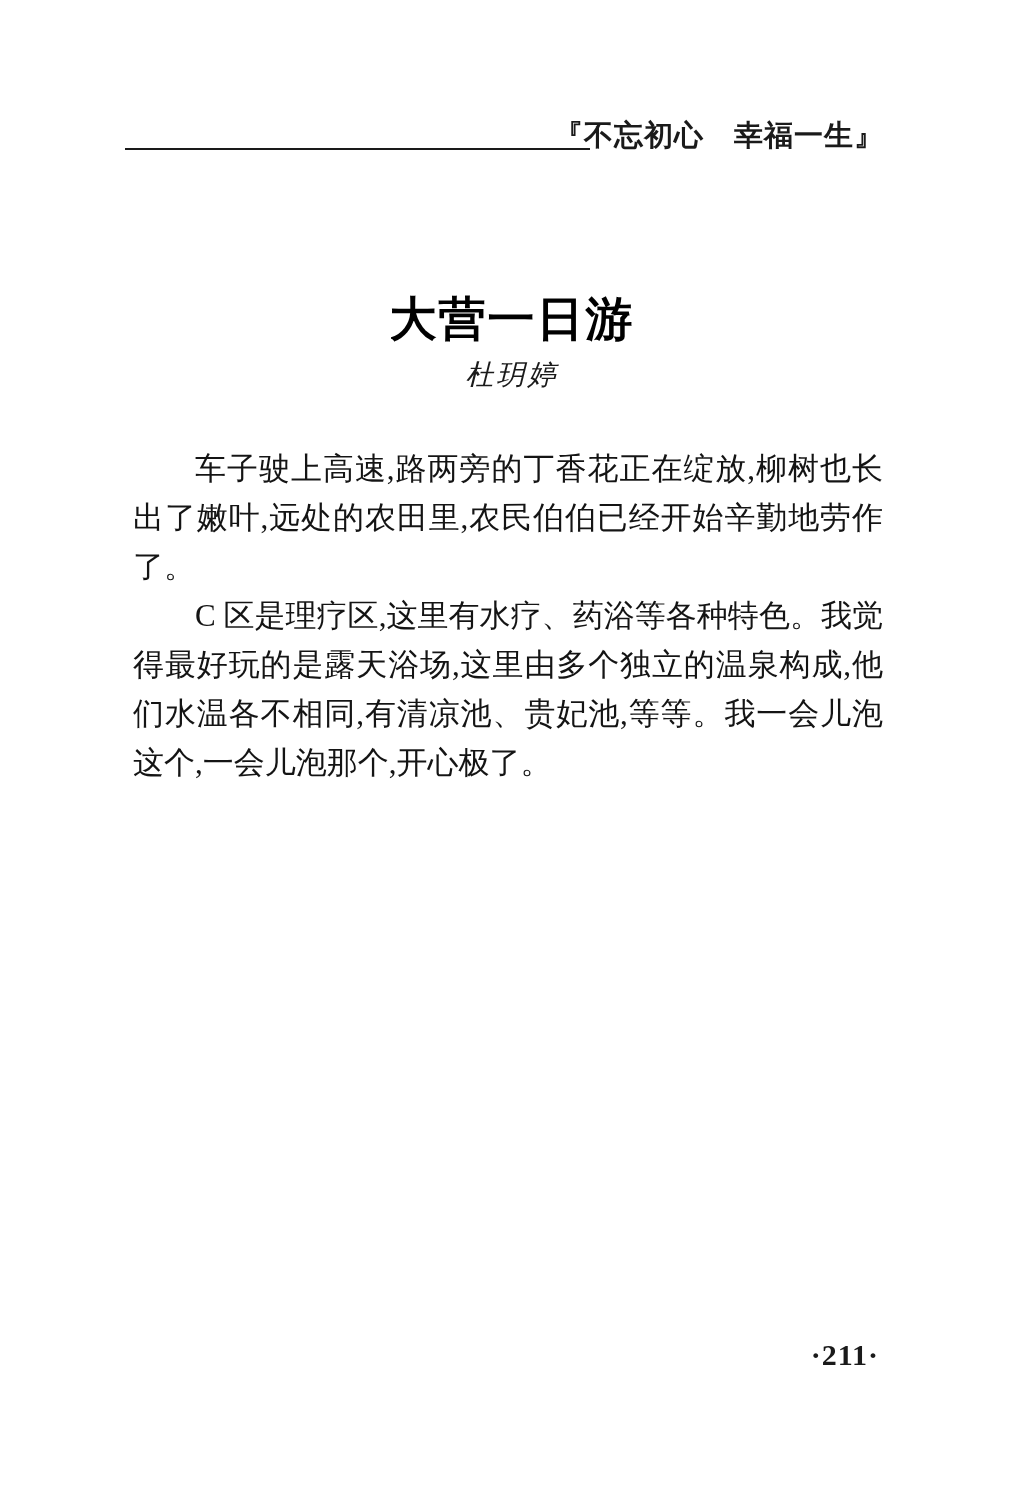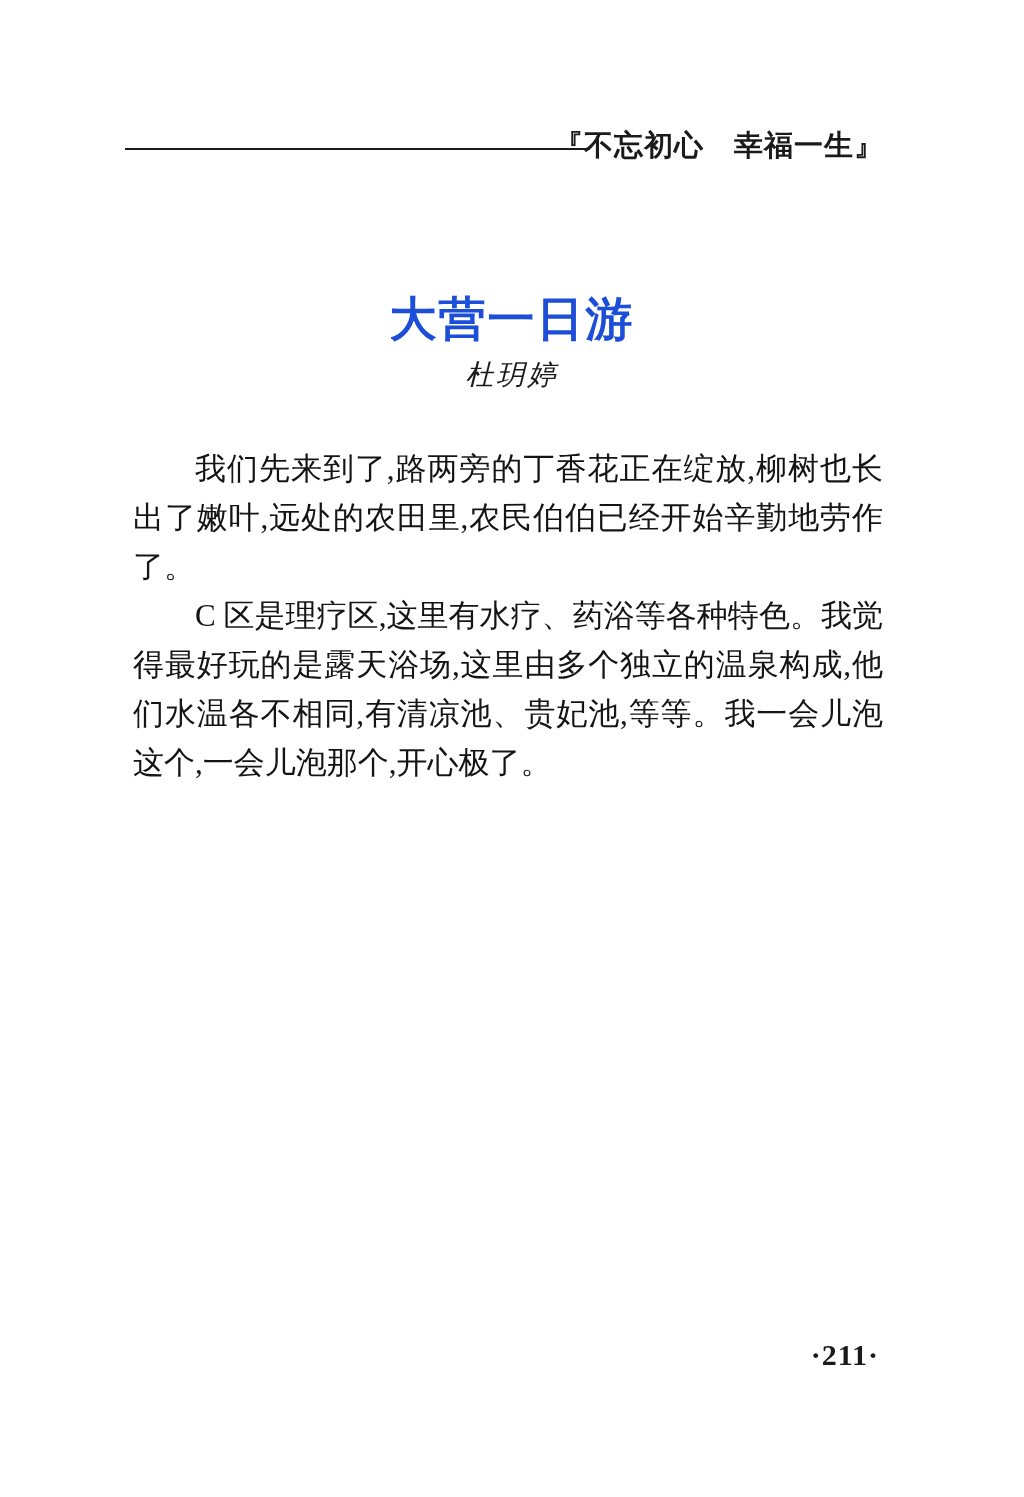--- a/index.html
+++ b/index.html
@@ -23,41 +23,41 @@
   .header-rule {
     position: absolute;
     left: 125px;
     top: 148px;
     width: 465px;
     height: 2px;
     background: #1a1a1a;
   }
   .header-title {
     position: absolute;
-    top: 128px;
+    top: 118px;
     right: 140px;
     font-family: "Liberation Sans", "DejaVu Sans", sans-serif;
     font-weight: bold;
     font-size: 29px;
     line-height: 34px;
     letter-spacing: 1px;
     white-space: nowrap;
     color: #1a1a1a;
   }
   
   .article-title {
     position: absolute;
     top: 291px;
     left: 0; right: 0;
     text-align: center;
     font-size: 47px;
     font-weight: bold;
     letter-spacing: 2px;
     line-height: 56px;
-    color: #1d4ed8;
+    color: #000000;
   }
   .article-author {
     position: absolute;
     top: 358px;
     left: 0; right: 0;
     text-align: center;
     font-size: 28px;
     letter-spacing: 3px;
     line-height: 34px;
     color: #1a1a1a;
@@ -101,21 +101,21 @@
   <div class="running-header">
     <div class="header-rule"></div>
     <div class="header-title">『不忘初心　幸福一生』</div>
   </div>
 
   <h1 class="article-title">大营一日游</h1>
 
   <div class="article-author">杜玥婷</div>
 
   <div class="article-body">
-      <p>我们先来到了,路两旁的丁香花正在绽放,柳树也长出了嫩叶,远处的农田里,农民伯伯已经开始辛勤地劳作了。</p>
+      <p>车子驶上高速,路两旁的丁香花正在绽放,柳树也长出了嫩叶,远处的农田里,农民伯伯已经开始辛勤地劳作了。</p>
       <p>C 区是理疗区,这里有水疗、药浴等各种特色。我觉得最好玩的是露天浴场,这里由多个独立的温泉构成,他们水温各不相同,有清凉池、贵妃池,等等。我一会儿泡这个,一会儿泡那个,开心极了。</p>
     </div>
 
   <div class="page-footer">
     <span class="page-number">·211·</span>
   </div>
 
 </div>
 
 </body></html>

